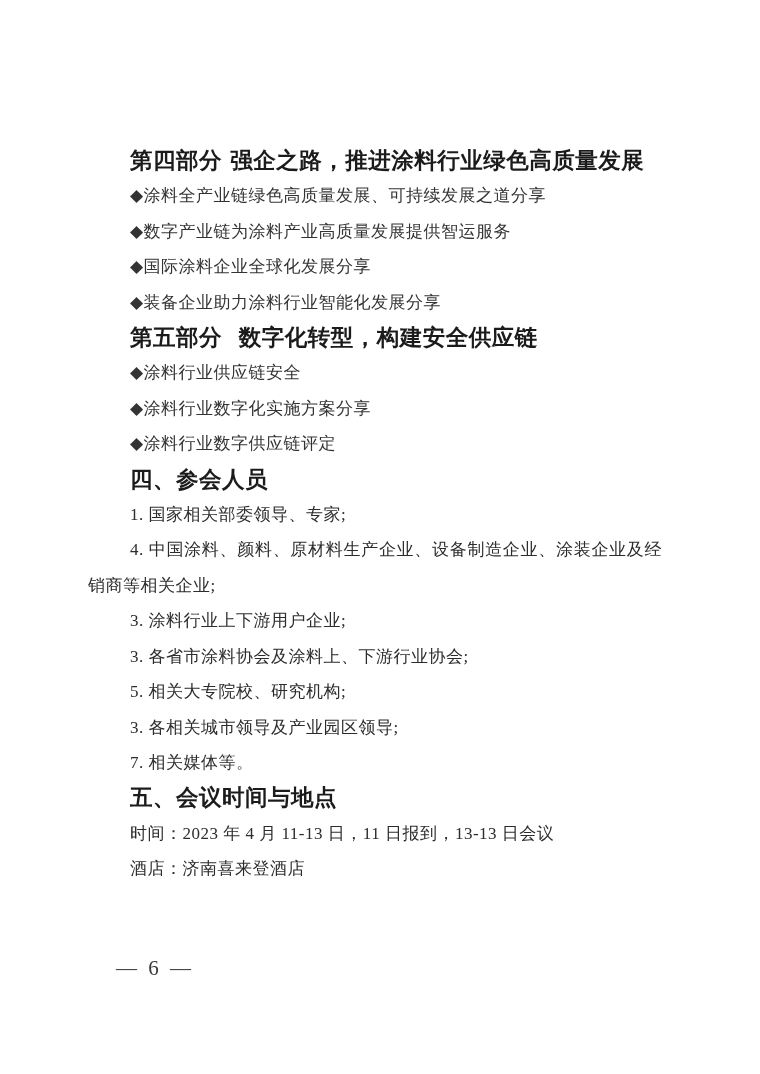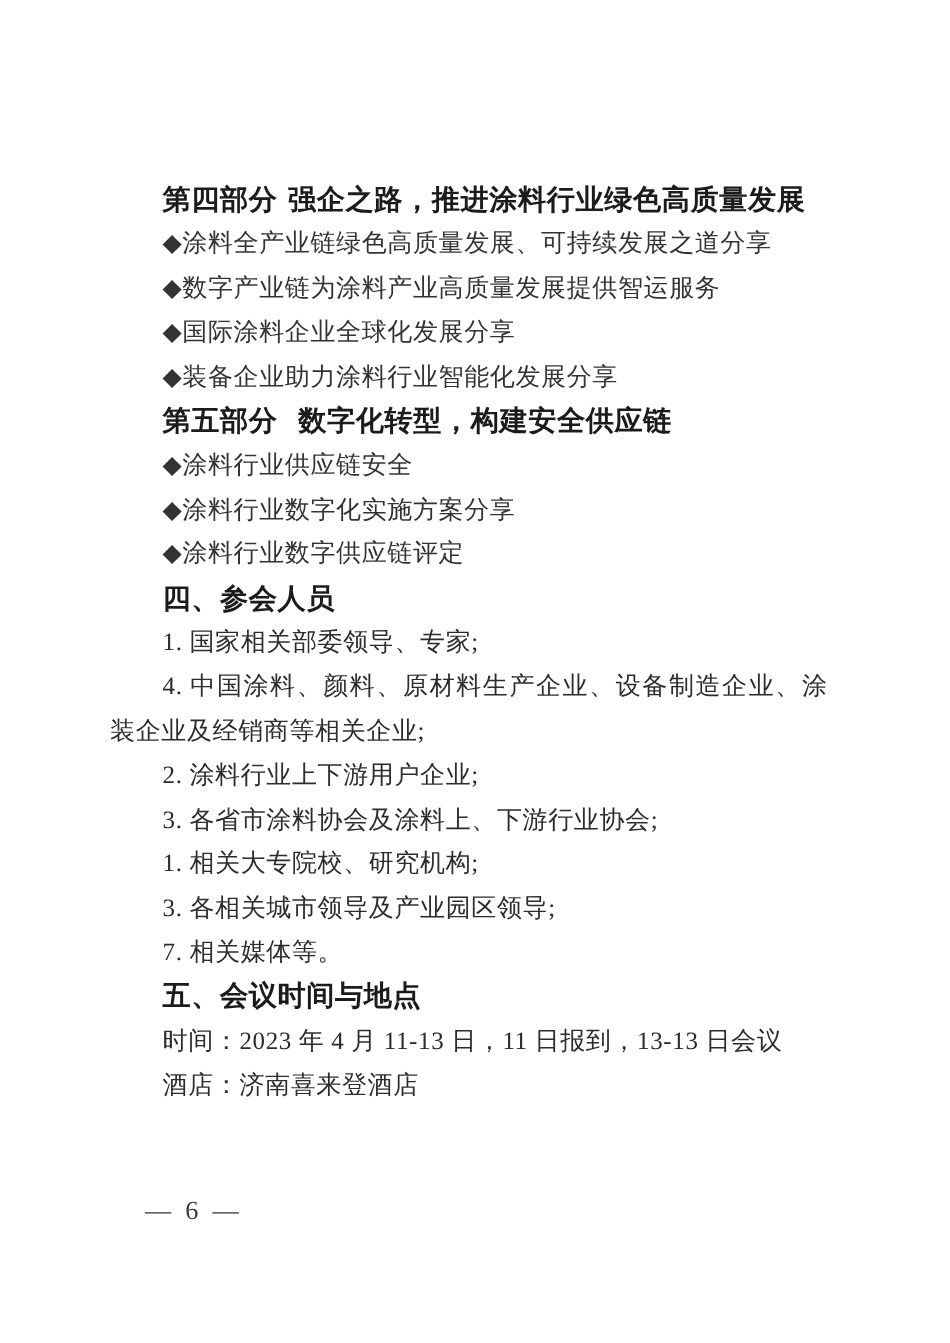--- a/index.html
+++ b/index.html
@@ -16,21 +16,21 @@
     background: #ffffff;
     font-family: "Liberation Serif", "DejaVu Serif", serif;
   }
   .content {
     position: absolute;
     top: 143px;
     left: 88px;
     width: 574px;
   }
   .line {
-    font-size: 20px;
+    font-size: 17px;
     line-height: 35.4px;
     color: #2c2c2c;
     text-indent: 42px;
     white-space: pre-wrap;
     letter-spacing: 0.5px;
   }
   .heading {
     font-family: "DejaVu Sans", "Liberation Sans", sans-serif;
     font-weight: bold;
     color: #1b1b1b;
@@ -69,23 +69,23 @@
     <p class="line heading">第五部分  数字化转型，构建安全供应链</p>
 
     <p class="line bullet-line">◆涂料行业供应链安全</p>
     <p class="line bullet-line">◆涂料行业数字化实施方案分享</p>
     <p class="line bullet-line">◆涂料行业数字供应链评定</p>
 
     <p class="line heading">四、参会人员</p>
 
     <p class="line">1. 国家相关部委领导、专家;</p>
     <p class="line wrap-justify">4. 中国涂料、颜料、原材料生产企业、设备制造企业、涂装企业及经销商等相关企业;</p>
-    <p class="line">2. 涂料行业上下游用户企业;</p>
+    <p class="line">3. 涂料行业上下游用户企业;</p>
     <p class="line">3. 各省市涂料协会及涂料上、下游行业协会;</p>
-    <p class="line">1. 相关大专院校、研究机构;</p>
+    <p class="line">5. 相关大专院校、研究机构;</p>
     <p class="line">3. 各相关城市领导及产业园区领导;</p>
     <p class="line">7. 相关媒体等。</p>
 
     <p class="line heading">五、会议时间与地点</p>
 
     <p class="line">时间：2023 年 4 月 11-13 日，11 日报到，13-13 日会议</p>
     <p class="line">酒店：济南喜来登酒店</p>
 
   </div>
 

